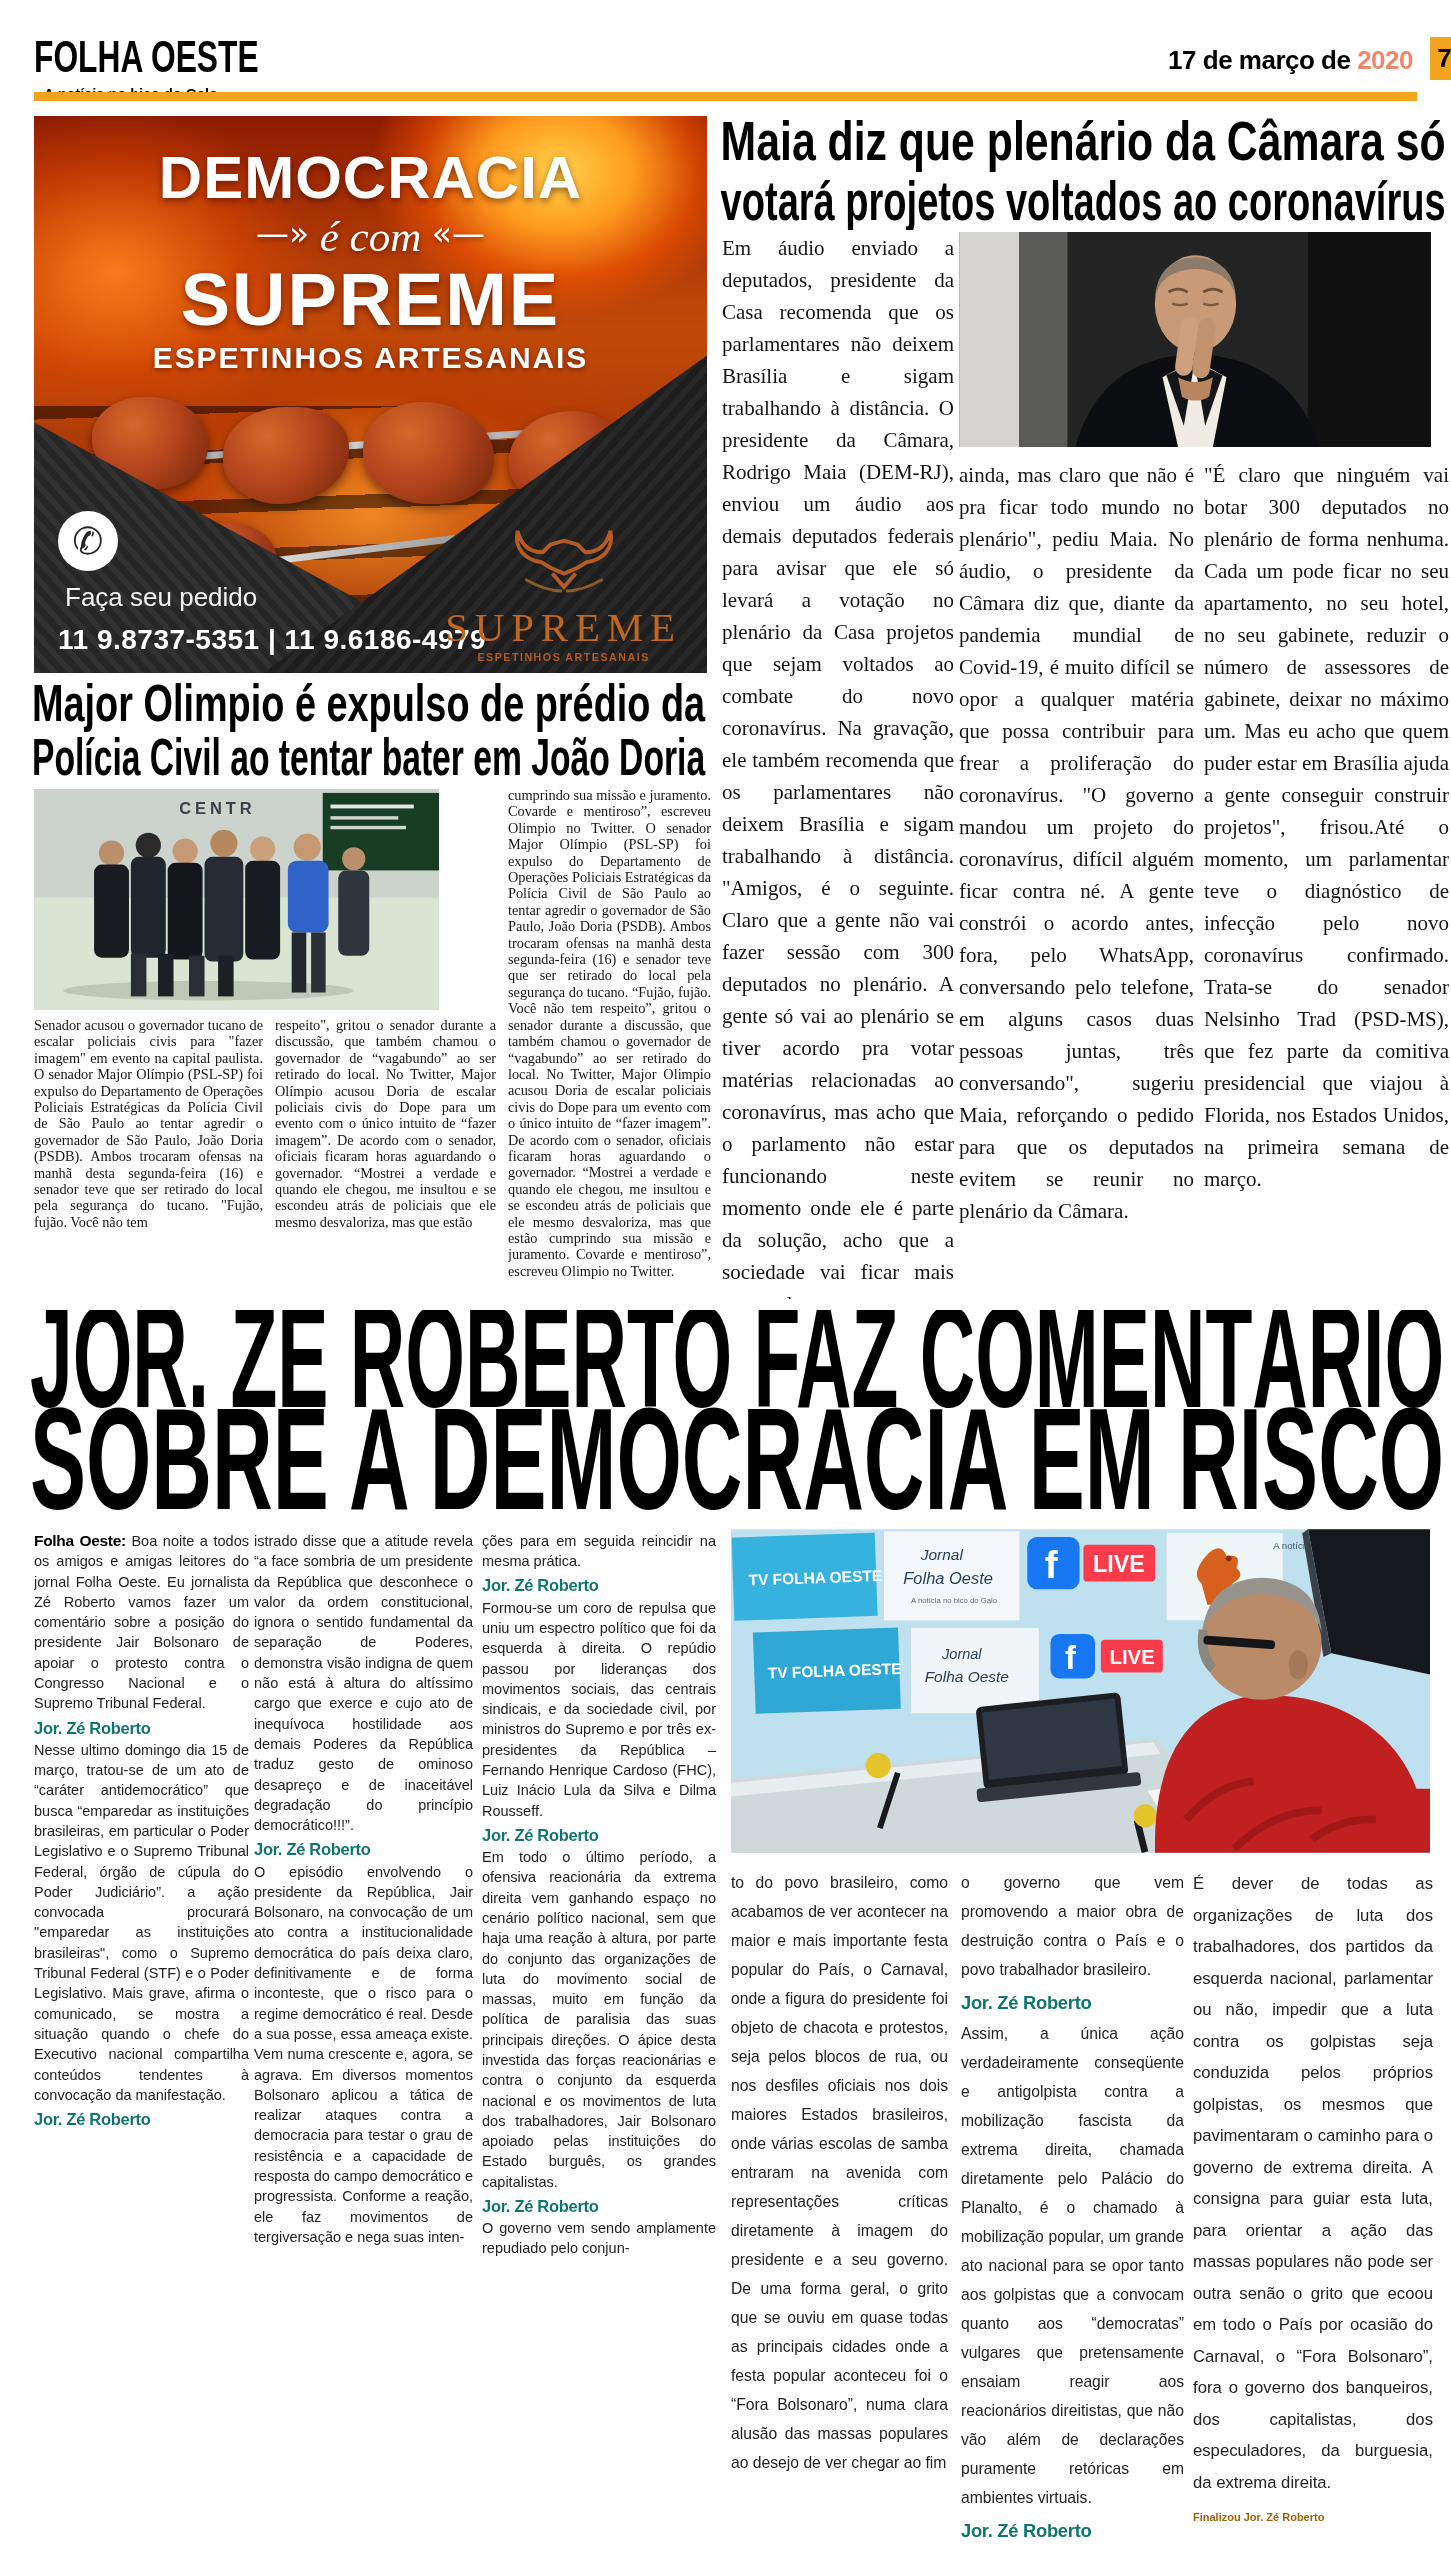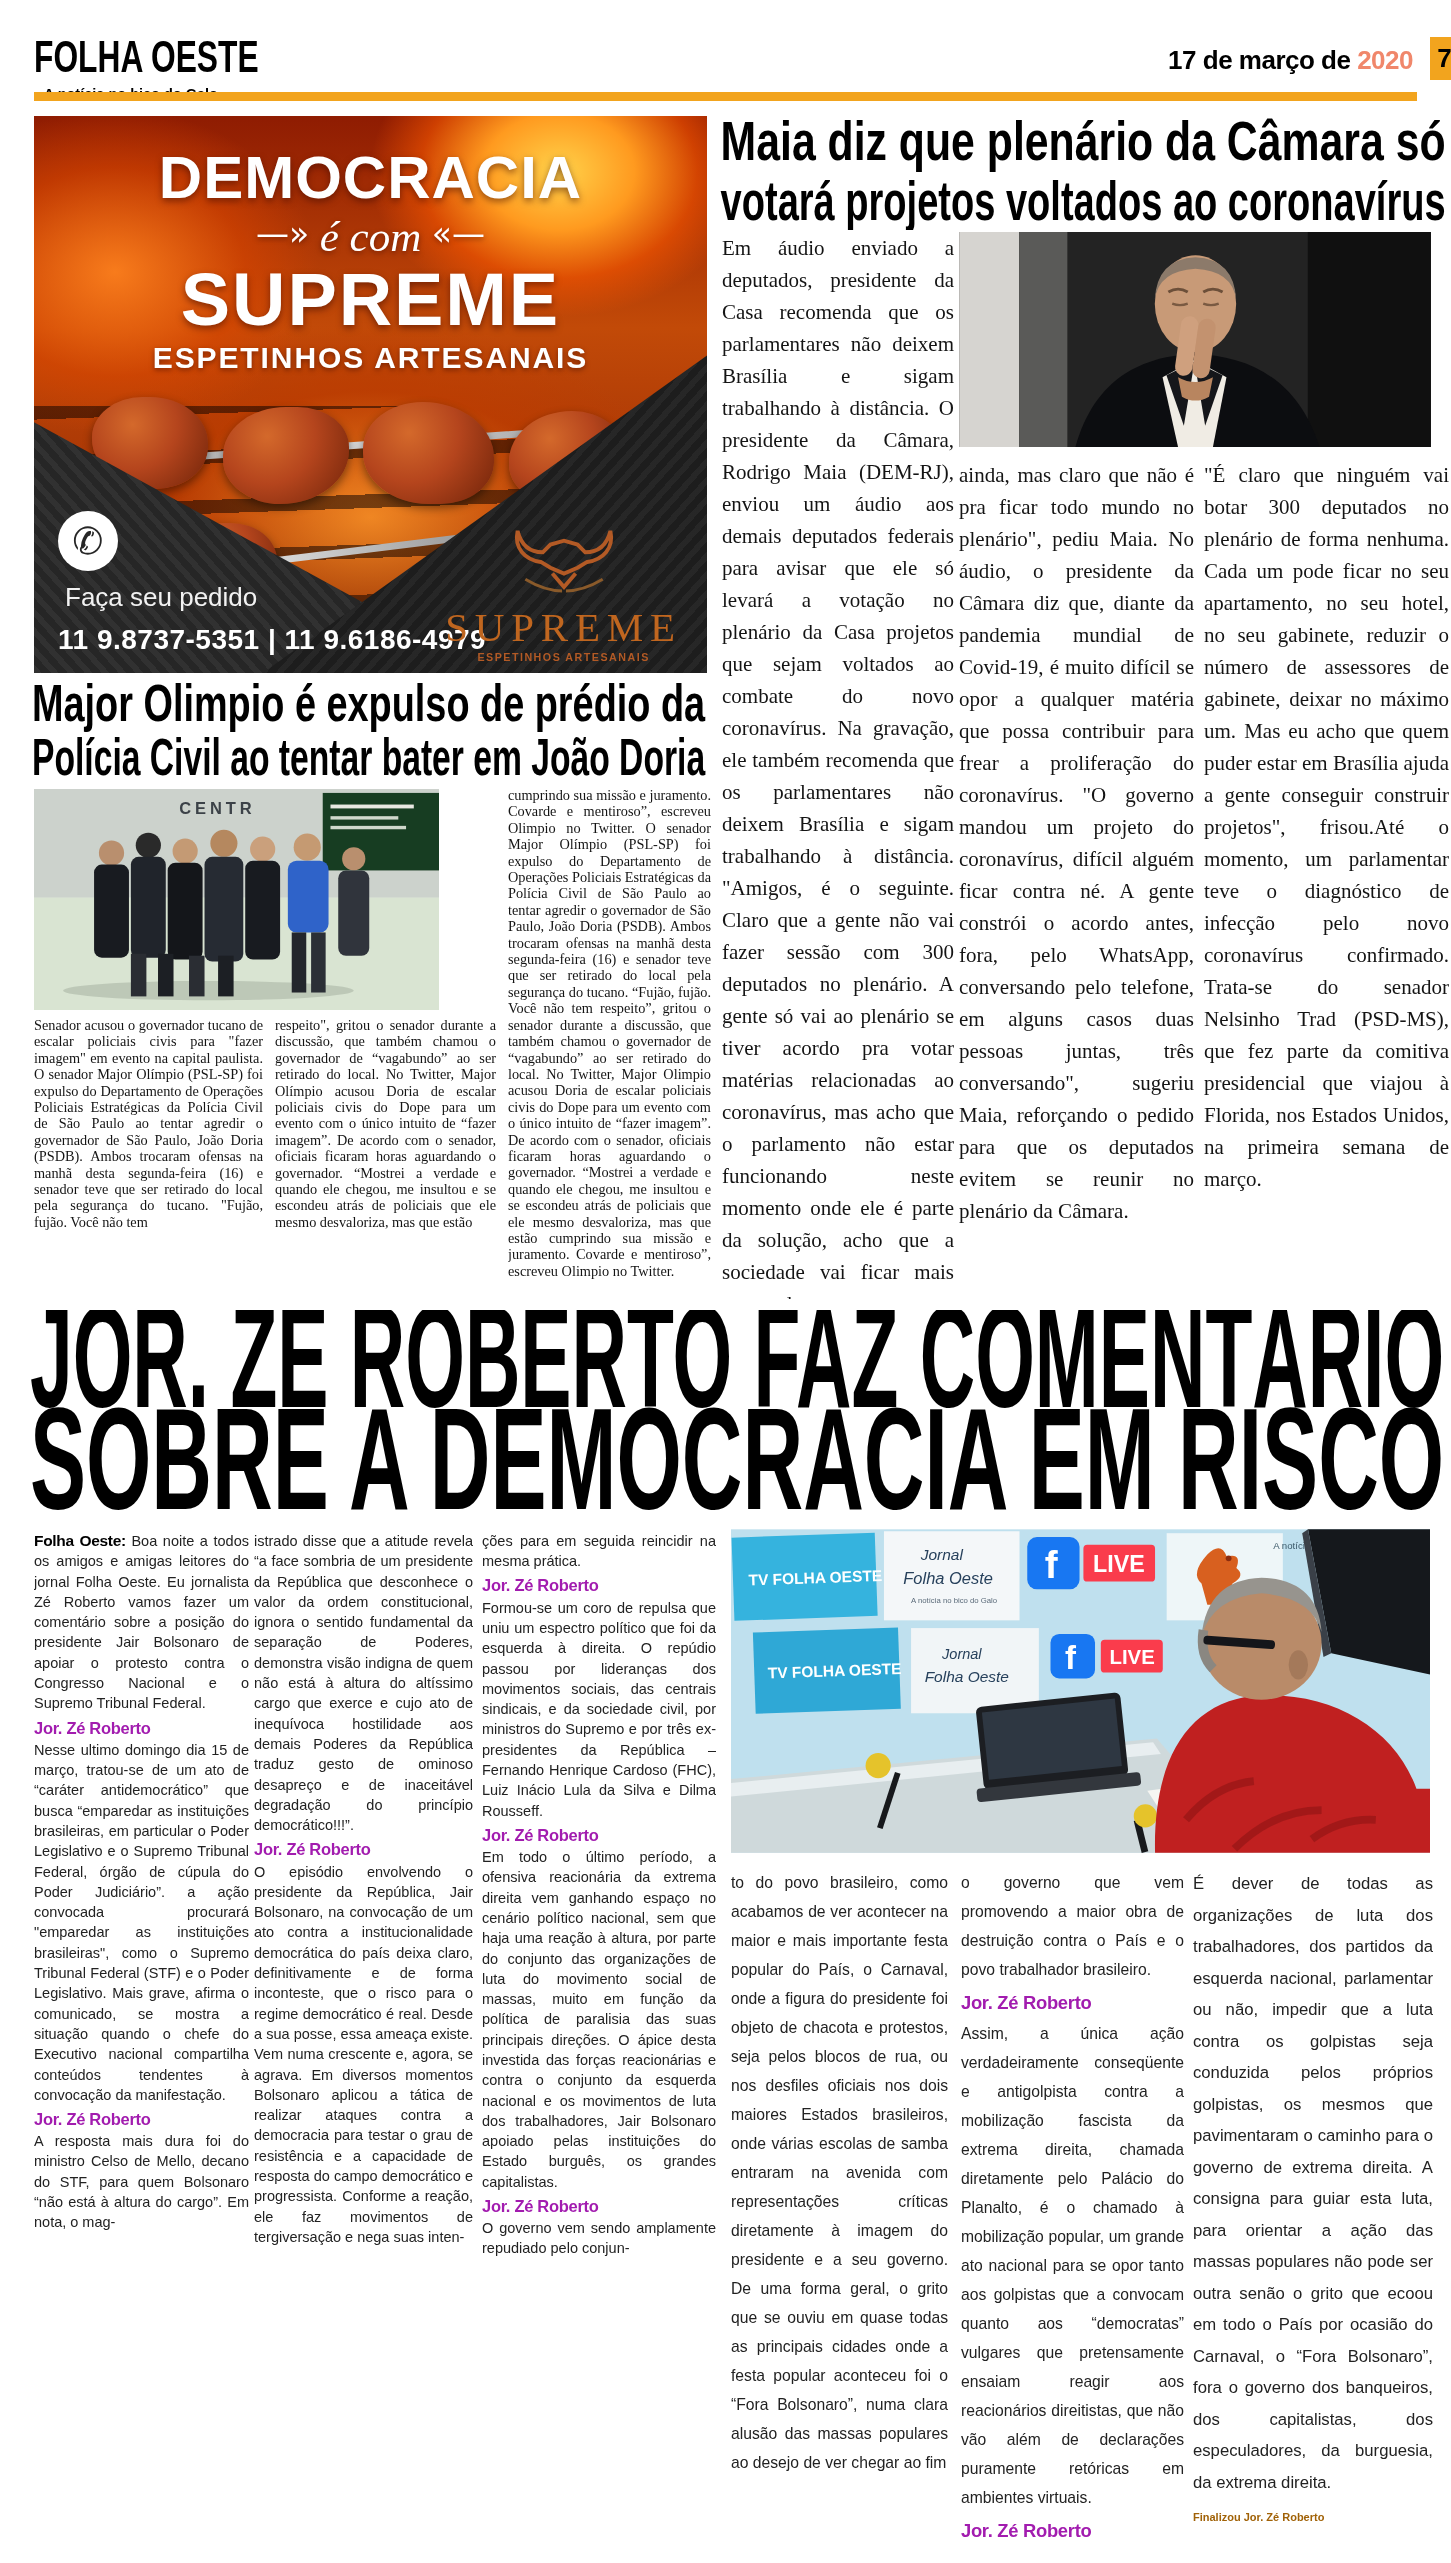--- a/index.html
+++ b/index.html
@@ -20,21 +20,21 @@
 
   
   .serif-col{font-family:"Liberation Serif",serif;text-align:justify;color:#141414;overflow:hidden;}
   .maia-col{font-size:21px;line-height:32px;}
   .oli-col{font-size:14.3px;line-height:16.4px;}
   .sans-col{font-family:"Liberation Sans",sans-serif;text-align:justify;color:#222;overflow:hidden;}
   .ze-a{font-size:14.5px;line-height:20.3px;}
   .ze-b{font-size:15.7px;line-height:29px;}
   .ze-c{font-size:16.7px;line-height:31.5px;}
   .sans-col p{margin:0 0 3.9px 0;}
-  .subhead{font-weight:900;letter-spacing:-0.3px;color:#a21caf;font-size:16.5px;margin:1.9px 0 1.9px 0;text-align:left;}
+  .subhead{font-weight:900;letter-spacing:-0.3px;color:#0f766e;font-size:16.5px;margin:1.9px 0 1.9px 0;text-align:left;}
   .ze-b .subhead,.ze-c .subhead{font-size:18.4px;}
   .lead-label{font-weight:900;letter-spacing:-0.3px;color:#000;font-size:15.5px;}
   .final-label{font-weight:900;font-size:11px;color:#a16207;text-align:left;}
 
   
   .ad{overflow:hidden;
       background:
         radial-gradient(ellipse 252px 194px at 78% 10%, #ffd24a 0%, #ff9a1f 30%, rgba(255,90,0,.55) 55%, rgba(0,0,0,0) 75%),
         radial-gradient(ellipse 291px 232px at 12% 28%, rgba(255,130,30,.9) 0%, rgba(220,70,0,.55) 45%, rgba(0,0,0,0) 70%),
         radial-gradient(ellipse 407px 252px at 50% 72%, rgba(255,150,40,.85) 0%, rgba(190,60,0,.65) 50%, rgba(0,0,0,0) 78%),
@@ -213,21 +213,20 @@
     <text x="2" y="100" font-size="150" textLength="1462" lengthAdjust="spacingAndGlyphs">JOR. ZÉ ROBERTO FAZ COMENTÁRIO</text>
     <text x="2" y="206" font-size="150" textLength="1462" lengthAdjust="spacingAndGlyphs">SOBRE A DEMOCRACIA EM RISCO</text>
   </svg>
 
   <div class="abs sans-col ze-a" style="left:34px;top:1531px;width:215px;height:1017px;">
     <p><span class="lead-label">Folha Oeste:</span>
        <span>Boa noite a todos os amigos e amigas  leitores do jornal Folha Oeste. Eu jornalista Zé Roberto vamos fazer um comentário sobre a posição do presidente Jair Bolsonaro de apoiar o protesto contra o Congresso Nacional e o Supremo Tribunal Federal.</span></p>
     <div class="subhead">Jor. Zé Roberto</div>
     <p>Nesse ultimo domingo dia 15 de março, tratou-se de um ato de “caráter antidemocrático” que busca “emparedar as instituições brasileiras, em particular o Poder Legislativo e o Supremo Tribunal Federal, órgão de cúpula do Poder Judiciário”. a ação convocada procurará "emparedar as instituições brasileiras", como o Supremo Tribunal Federal (STF) e o Poder Legislativo. Mais grave, afirma o comunicado, se mostra a situação quando o chefe do Executivo nacional compartilha conteúdos tendentes à convocação da manifestação.</p>
     <div class="subhead">Jor. Zé Roberto</div>
-    <p>A resposta mais dura foi do ministro Celso de Mello, decano do STF, para quem Bolsonaro “não está à altura do cargo”. Em nota, o mag-</p>
   </div>
 
   <div class="abs sans-col ze-a" style="left:254px;top:1531px;width:219px;height:1017px;">
     <p>istrado disse que a atitude revela “a face sombria de um presidente da República que desconhece o valor da ordem constitucional, ignora o sentido fundamental da separação de Poderes, demonstra visão indigna de quem não está à altura do altíssimo cargo que exerce e cujo ato de inequívoca hostilidade aos demais Poderes da República traduz gesto de ominoso desapreço e de inaceitável degradação do princípio democrático!!!”.</p>
     <div class="subhead">Jor. Zé Roberto</div>
     <p>O episódio envolvendo o presidente da República, Jair Bolsonaro, na convocação de um ato contra a institucionalidade democrática do país deixa claro, definitivamente e de forma inconteste, que o risco para o regime democrático é real. Desde a sua posse, essa ameaça existe. Vem numa crescente e, agora, se agrava. Em diversos momentos Bolsonaro aplicou a tática de realizar ataques contra a democracia para testar o grau de resistência e a capacidade de resposta do campo democrático e progressista. Conforme a reação, ele faz movimentos de tergiversação e nega suas inten-</p>
   </div>
 
   <div class="abs sans-col ze-a" style="left:482px;top:1531px;width:234px;height:1017px;">
     <p>ções para em seguida reincidir na mesma prática.</p>

